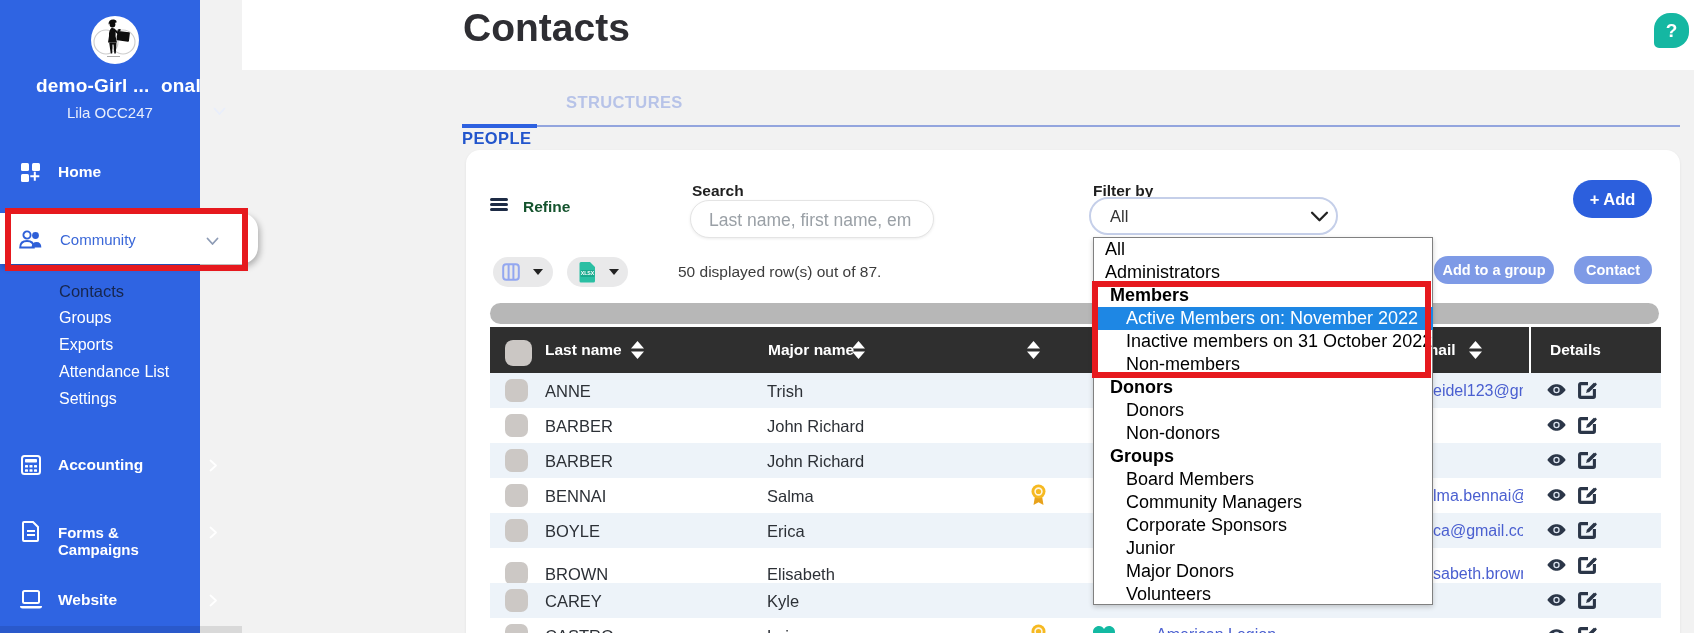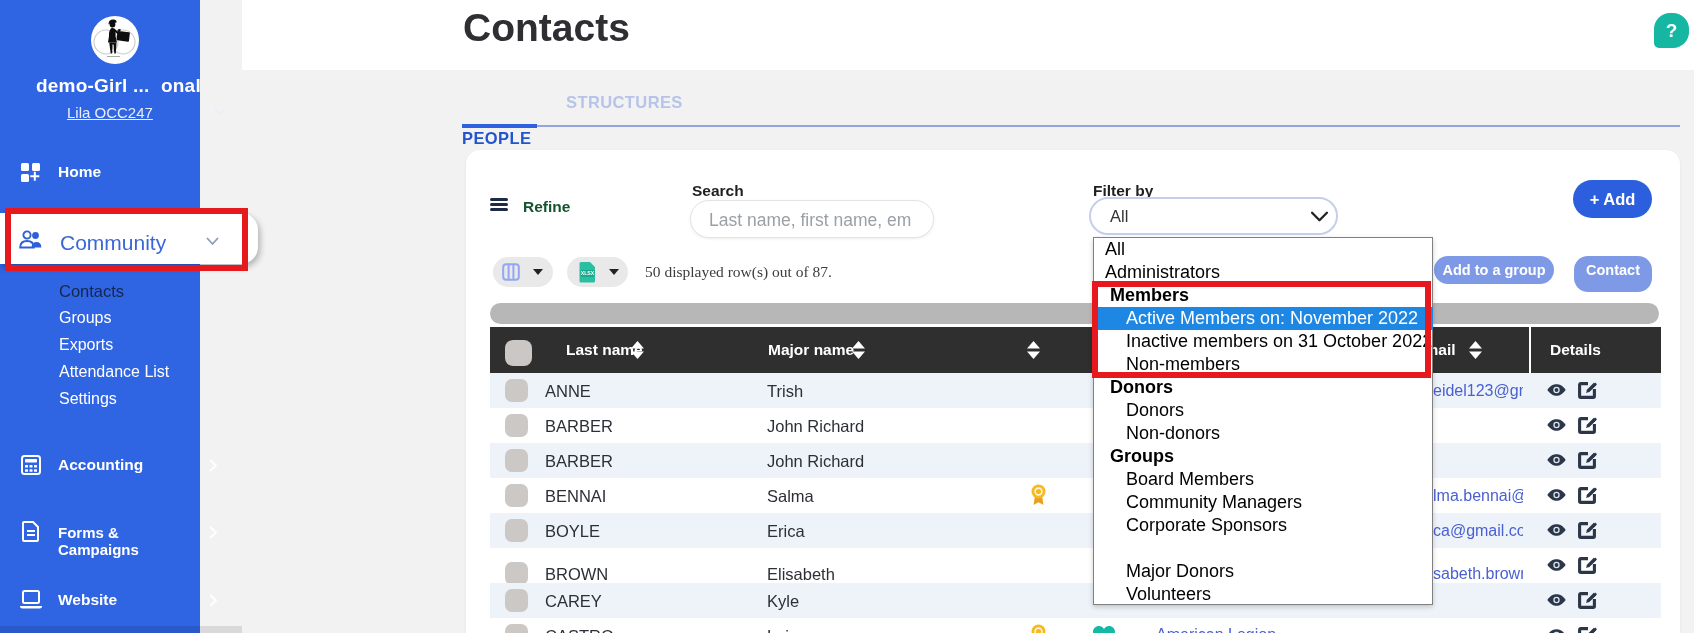--- a/index.html
+++ b/index.html
@@ -72,30 +72,30 @@
       <line x1="11.4" y1="1.5" x2="11.4" y2="16.5" stroke="#93a7f0" stroke-width="2"></line>
     </svg>
   <div class="abs" style="left:533px;top:269px;width:0;height:0;border-left:5px solid transparent;border-right:5px solid transparent;border-top:6px solid #222;"></div>
   <div class="pill" style="left:567px;top:257px;width:61px;height:30px;"></div>
   <svg class="abs" style="left:578px;top:261px;" width="19" height="22" viewBox="0 0 19 22">
       <path d="M3 1 h9 l5 5 v14 a1.5 1.5 0 0 1 -1.5 1.5 h-12.5 a1.5 1.5 0 0 1 -1.5 -1.5 v-17.5 a1.5 1.5 0 0 1 1.5 -1.5 z" fill="#2abfa3"></path>
       <rect x="2.5" y="9" width="14" height="7" rx="1" fill="#1aa98d"></rect>
       <text x="9.5" y="14.4" font-size="5.2" fill="#fff" text-anchor="middle" font-family="Liberation Sans" font-weight="bold">XLSX</text>
     </svg>
   <div class="abs" style="left:609px;top:269px;width:0;height:0;border-left:5px solid transparent;border-right:5px solid transparent;border-top:6px solid #222;"></div>
-  <div class="abs" style="left:645px;top:263px;font-size:15.5px;color:#3c3c3c;font-family:Liberation Serif, serif;">50 displayed row(s) out of 87.</div>
+  <div class="abs" style="left:678px;top:263px;font-size:15.5px;color:#3c3c3c;">50 displayed row(s) out of 87.</div>
 
   <div class="bluepill" style="left:1434px;top:256px;width:120px;height:28px;line-height:28px;">Add to a group</div>
-  <div class="bluepill" style="left:1574px;top:256px;width:78px;height:36px;line-height:28px;">Contact</div>
+  <div class="bluepill" style="left:1574px;top:256px;width:78px;height:28px;line-height:28px;">Contact</div>
 
   <div class="abs" style="left:490px;top:303px;width:1169px;height:21px;border-radius:10.5px;background:#b7b7b7;"></div>
 
   <div id="thead" class="abs" style="left:490px;top:327px;width:1171px;height:46px;background:#2f2f2f;"></div>
   <div class="abs" style="left:505px;top:340px;width:27px;height:26px;border-radius:8px;background:#cbc7c4;"></div>
-  <div class="abs" style="left:545px;top:341px;font-size:15.5px;font-weight:700;color:#fff;margin-left:21px;">Last name</div>
+  <div class="abs" style="left:545px;top:341px;font-size:15.5px;font-weight:700;color:#fff;">Last name</div>
   <svg class="abs" style="left:630px;top:340px;" width="15" height="20" viewBox="0 0 15 20">
       <path d="M7.5 1 L14 8.6 H1 Z" fill="#fff"></path>
       <path d="M7.5 19 L1 11.4 H14 Z" fill="#fff"></path>
     </svg>
   <div class="abs" style="left:768px;top:341px;font-size:15.5px;font-weight:700;color:#fff;">Major name</div>
   <svg class="abs" style="left:851px;top:340px;" width="15" height="20" viewBox="0 0 15 20">
       <path d="M7.5 1 L14 8.6 H1 Z" fill="#fff"></path>
       <path d="M7.5 19 L1 11.4 H14 Z" fill="#fff"></path>
     </svg>
   <svg class="abs" style="left:1026px;top:340px;" width="15" height="20" viewBox="0 0 15 20">
@@ -245,20 +245,21 @@
     <div class="opt opt2" style="top:69px;background:#1e87e4;color:#fff;">Active Members on: November 2022</div>
     <div class="opt opt2" style="top:92px;">Inactive members on 31 October 2022</div>
     <div class="opt opt2" style="top:115px;">Non-members</div>
     <div class="opt grp" style="top:138px;">Donors</div>
     <div class="opt opt2" style="top:161px;">Donors</div>
     <div class="opt opt2" style="top:184px;">Non-donors</div>
     <div class="opt grp" style="top:207px;">Groups</div>
     <div class="opt opt2" style="top:230px;">Board Members</div>
     <div class="opt opt2" style="top:253px;">Community Managers</div>
     <div class="opt opt2" style="top:276px;">Corporate Sponsors</div>
+    <div class="opt opt2" style="top:299px;">Junior</div>
     <div class="opt opt2" style="top:322px;">Major Donors</div>
     <div class="opt opt2" style="top:345px;">Volunteers</div>
   </div>
   <div class="redbox" style="left:1092px;top:281px;width:339px;height:97px;"></div>
 
   <div id="sidebar">
 
     <div class="abs" style="left:91px;top:16px;width:48px;height:48px;border-radius:50%;background:#fff;overflow:hidden;">
       <svg width="48" height="48" viewBox="0 0 48 48">
         <circle cx="15" cy="26" r="12" fill="none" stroke="#cccccc" stroke-width="1.1"></circle>
@@ -270,21 +271,21 @@
           <path d="M18.2 26.5 l1.5 11 l1.5 0 l0.3 -9 l1 0 l0.8 9 l1.5 0 l0.7 -11 z"></path>
           <path d="M22.8 12 l5.5 5 l-1.3 1.4 l-5.5 -5 z"></path>
           <path d="M26 14.5 q1.5 -2.5 4 -1 l-1 1.8 z"></path>
           <rect x="26" y="15.5" width="12.5" height="9.5" rx="1" transform="rotate(7 32 20)"></rect>
         </g>
         <path d="M16 40.5 h13" stroke="#aaa" stroke-width="1.2"></path>
       </svg>
     </div>
     <div class="abs" style="left:36px;top:75px;font-size:19px;font-weight:700;color:#fff;letter-spacing:0.2px;">demo-Girl ...</div>
     <div class="abs" style="left:161px;top:75px;font-size:19px;font-weight:700;color:#fff;letter-spacing:0.2px;">onal</div>
-    <div class="abs" style="left:67px;top:104px;font-size:15px;color:#e9eefb;text-decoration:underline;">Lila OCC247</div>
+    <div class="abs" style="left:67px;top:104px;font-size:15px;color:#e9eefb;">Lila OCC247</div>
     <svg class="abs" style="left:213px;top:107px;" width="13" height="9" viewBox="0 0 13 9">
         <path d="M1.5 1.5 L6.5 7 L11.5 1.5" fill="none" stroke="#e9eefb" stroke-width="1.8" stroke-linecap="round" stroke-linejoin="round"></path>
       </svg>
 
     <svg class="abs" style="left:21px;top:163px;" width="19" height="19" viewBox="0 0 19 19">
         <g fill="#fff">
           <rect x="0" y="0" width="8" height="8" rx="1.5"></rect>
           <rect x="11" y="0" width="8" height="8" rx="1.5"></rect>
           <rect x="0" y="11" width="8" height="8" rx="1.5"></rect>
           <path d="M15 10 h2 v3.5 h3.5 v2 h-3.5 v3.5 h-2 v-3.5 h-3.5 v-2 h3.5 z" transform="translate(-2.2 -1.2)"></path>
@@ -296,21 +297,21 @@
     <svg class="abs" style="left:19px;top:229px;" width="23" height="21" viewBox="0 0 23 21">
         <g stroke="#2e5fd8" fill="none" stroke-width="1.9">
           <circle cx="8" cy="6" r="3.6"></circle>
           <path d="M1.2 18.5 q0 -6.5 6.8 -6.5 q6.8 0 6.8 6.5 z"></path>
         </g>
         <g fill="#2e5fd8">
           <circle cx="16.5" cy="6.5" r="3.4"></circle>
           <path d="M12.5 18.5 q0.5 -5.5 5 -5.5 q4.8 0 4.8 5.5 z"></path>
         </g>
       </svg>
-    <div class="abs" style="left:60px;top:231px;font-size:21px;font-weight:500;color:#3a67d8;">Community</div>
+    <div class="abs" style="left:60px;top:231px;font-size:15px;font-weight:500;color:#3a67d8;">Community</div>
     <svg class="abs" style="left:206px;top:237px;" width="13" height="9" viewBox="0 0 13 9">
         <path d="M1.5 1.5 L6.5 7 L11.5 1.5" fill="none" stroke="#8d9bb5" stroke-width="1.8" stroke-linecap="round" stroke-linejoin="round"></path>
       </svg>
 
     <div class="sub" style="top:282px;color:#17264d;font-weight:500;font-size:16.5px;">Contacts</div>
     <div class="sub" style="top:309px;">Groups</div>
     <div class="sub" style="top:336px;">Exports</div>
     <div class="sub" style="top:363px;">Attendance List</div>
     <div class="sub" style="top:390px;">Settings</div>
 

